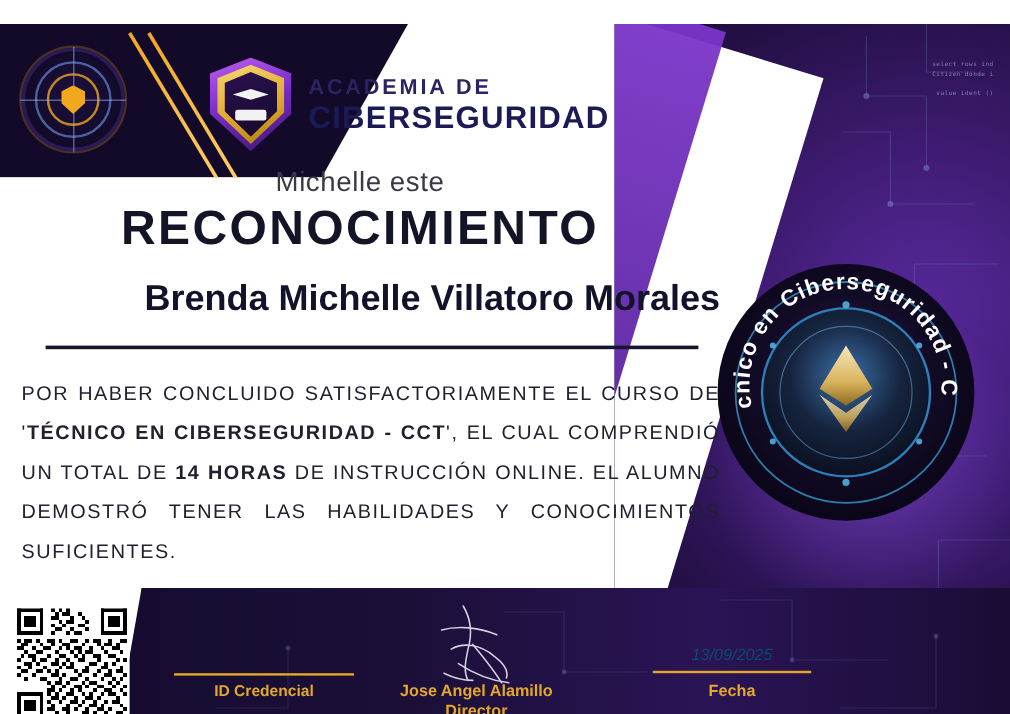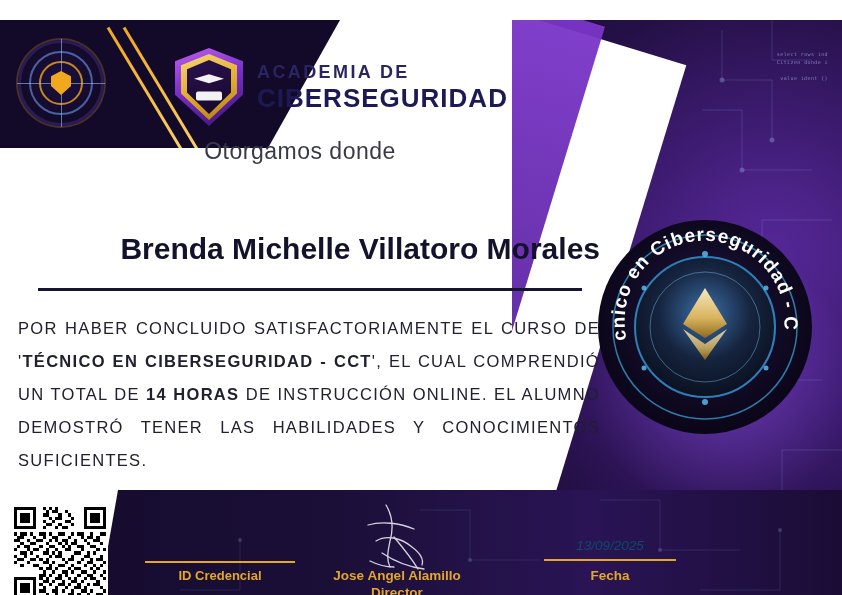--- a/index.html
+++ b/index.html
@@ -361,21 +361,22 @@
         <div class="core"></div>
       <div class="grad-cap"></div>
         <div class="book"></div>
     </div>
     <div class="logo-text">
       <div class="l1">ACADEMIA DE</div>
       <div class="l2">CIBERSEGURIDAD</div>
     </div>
   </div>
 
-  <div class="otorgamos">Otorgamos donde</div>
+  <div class="otorgamos">Michelle este</div>
+  <div class="recon">RECONOCIMIENTO</div>
   <div class="student">Brenda Michelle Villatoro Morales</div>
   <div class="divider"></div>
 
   <div class="body-text">
     <span>POR HABER CONCLUIDO SATISFACTORIAMENTE EL CURSO DE '</span><b>TÉCNICO EN CIBERSEGURIDAD - CCT</b><span>', EL CUAL COMPRENDIÓ UN TOTAL DE </span><b>14 HORAS</b><span> DE INSTRUCCIÓN ONLINE. EL ALUMNO DEMOSTRÓ TENER LAS HABILIDADES Y CONOCIMIENTOS SUFICIENTES.</span>
   </div>
 
   <svg class="seal" viewBox="0 0 218 218">
     <defs>
       <radialGradient id="sealBg" cx="50%" cy="45%" r="60%">

